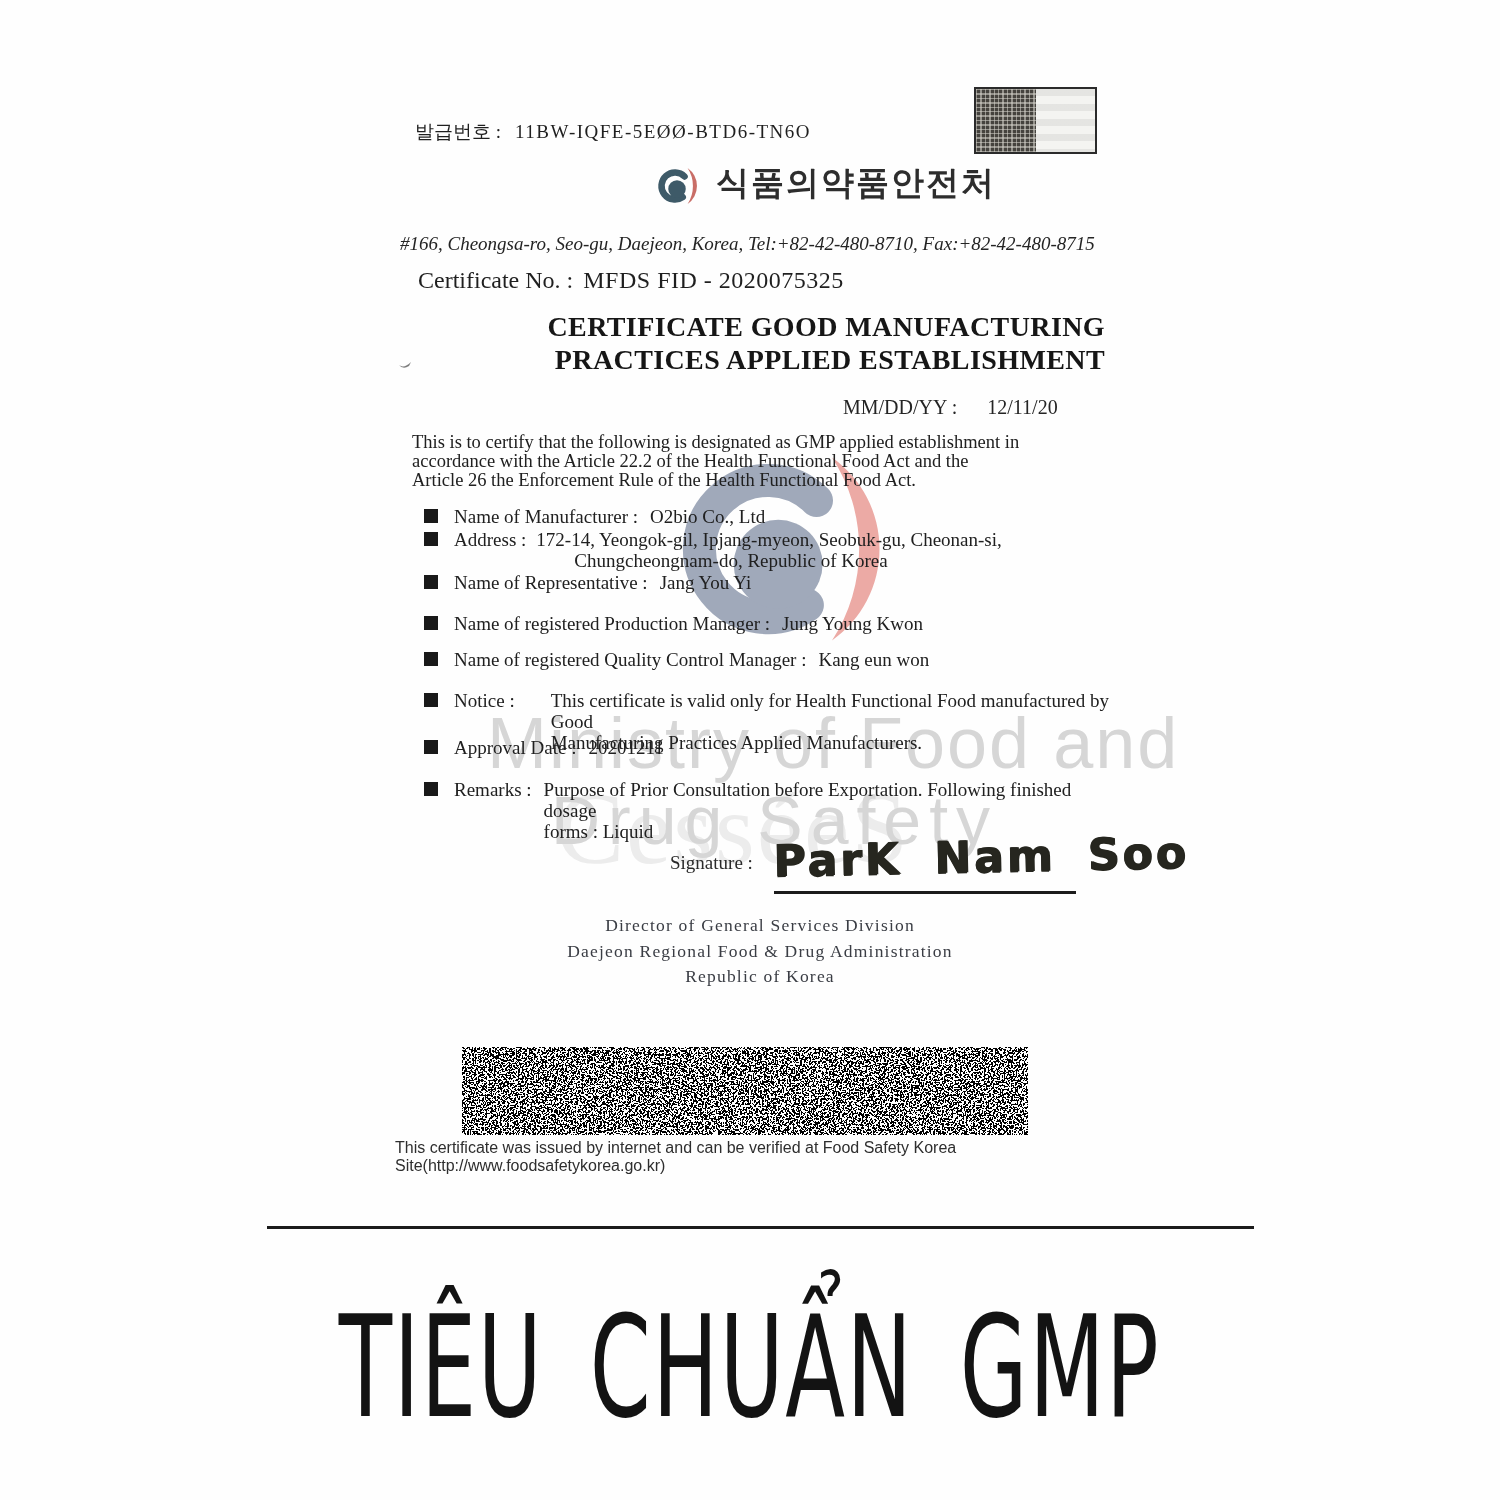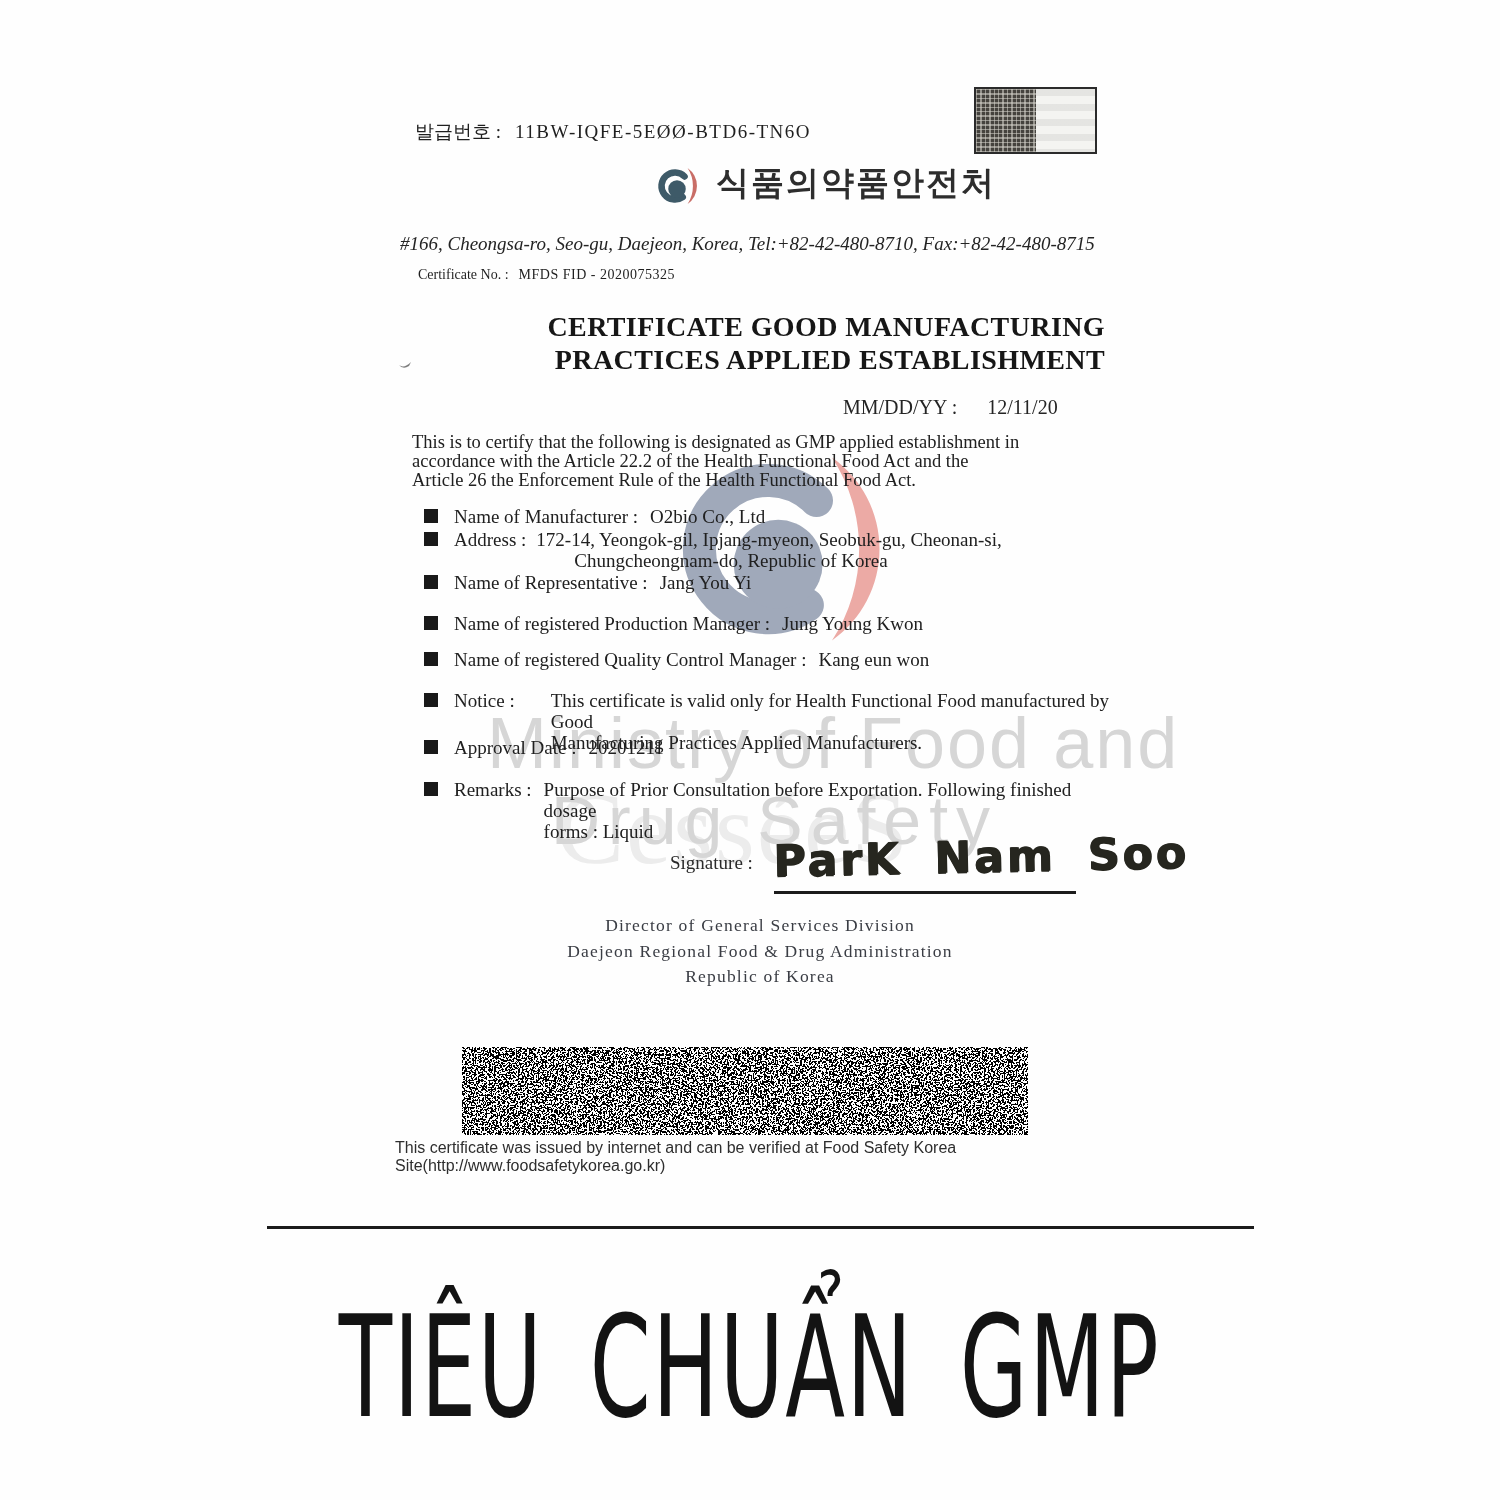--- a/index.html
+++ b/index.html
@@ -21,21 +21,21 @@
   #topcode .light{width:50%;height:100%;background-color:#f4f4f1;
     background-image:repeating-linear-gradient(180deg,rgba(120,120,118,.12) 0 7px,transparent 7px 15px);}
 
   
   #issue-row{left:415px;top:119px;font-size:19px;}
   #issue-row .val{margin-left:14px;letter-spacing:1.5px;}
   #agency{left:650px;top:161px;display:flex;align-items:flex-start;gap:16px;}
   #agency svg{width:50px;height:50px;}
   #agency .aname{font-family:"Liberation Sans",sans-serif;font-weight:700;font-size:33px;color:#2d2d2d;letter-spacing:2px;}
   #addr{left:400px;top:233px;width:710px;text-align:left;font-style:italic;font-size:19px;color:#242424;}
-  #certno{left:418px;top:267px;font-size:14px;}
+  #certno{left:418px;top:267px;font-size:24px;}
   #certno .val{margin-left:10px;letter-spacing:.5px;}
 
   
   #title{left:405px;top:310px;width:700px;text-align:right;font-weight:700;font-size:28px;line-height:33px;
          color:#161616;letter-spacing:.4px;}
   #stray{left:398px;top:360px;}
 
   
   #date-row{left:843px;top:396px;font-size:20px;color:#242424;}
   #date-row .val{margin-left:30px;}

